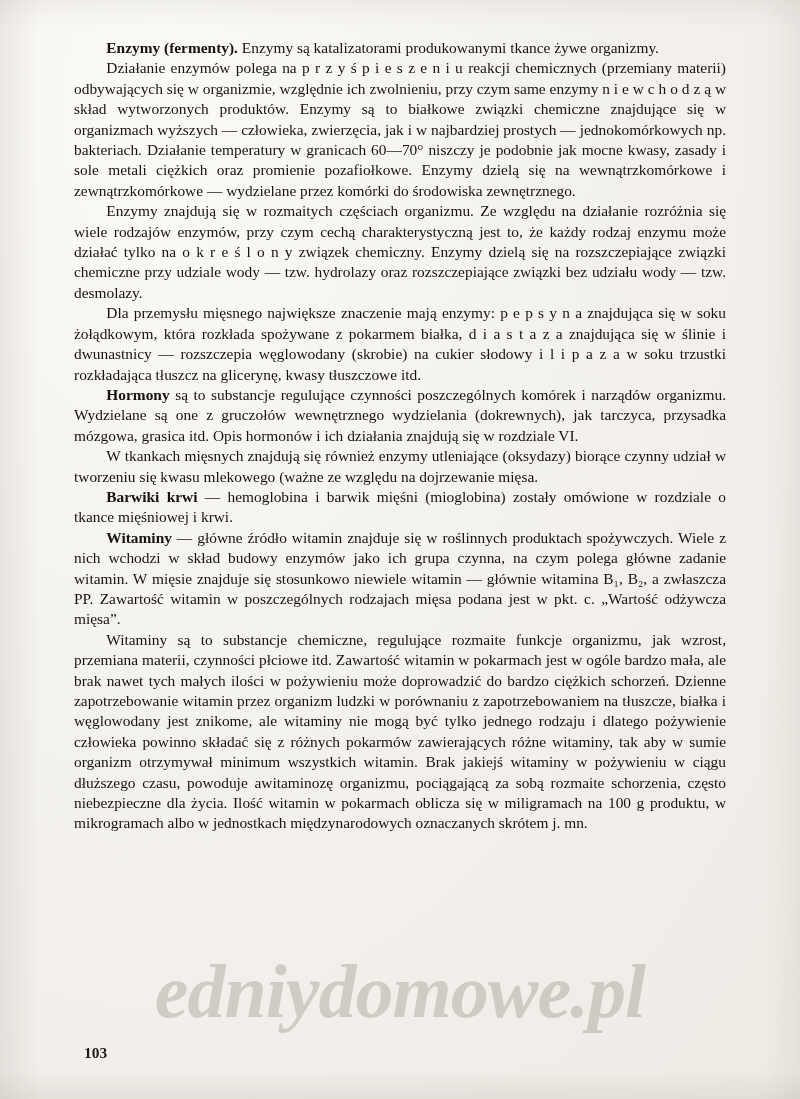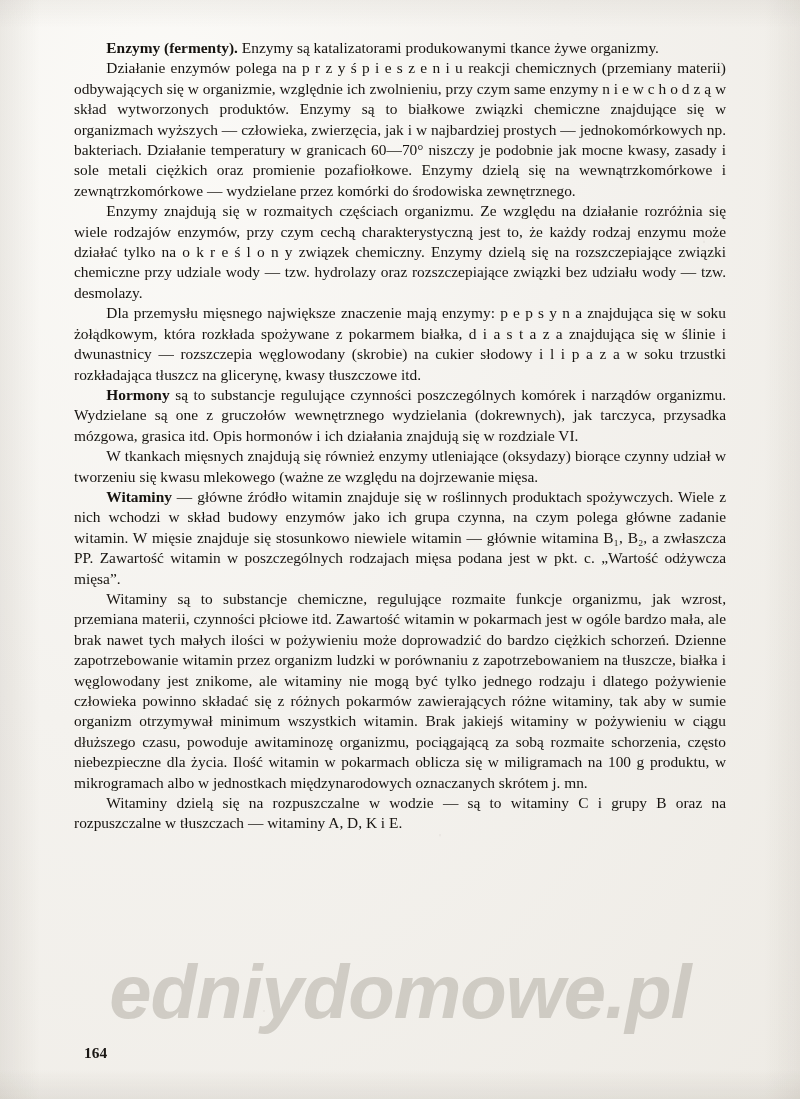--- a/index.html
+++ b/index.html
@@ -31,21 +31,21 @@
       linear-gradient(180deg, rgba(120,110,95,0.07) 0px, rgba(255,255,255,0) 28px),
       linear-gradient(0deg, rgba(120,110,95,0.10) 0px, rgba(255,255,255,0) 30px);
     mix-blend-mode: multiply;
   }
   .watermark {
     position: absolute;
     left: 0;
     right: 0;
     top: 948px;
     text-align: center;
-    font-family: Liberation Sans, sans-serif;
+    font-family: Liberation Serif, serif;
     font-weight: bold;
     font-style: italic;
     font-size: 76px;
     letter-spacing: -1px;
     color: rgba(130,122,110,0.30);
     white-space: nowrap;
     pointer-events: none;
     user-select: none;
   }
   .text-col {
@@ -97,19 +97,19 @@
 
   <div class="watermark">edniydomowe.pl</div>
 
   <div class="text-col">
     <p><b>Enzymy (fermenty).</b><span> Enzymy są katalizatorami produkowanymi tkance żywe organizmy.</span></p>
     <p><span>Działanie enzymów polega na p r z y ś p i e s z e n i u reakcji chemicznych (przemiany materii) odbywających się w organizmie, względnie ich zwolnieniu, przy czym same enzymy n i e  w c h o d z ą w skład wytworzonych produktów. Enzymy są to białkowe związki chemiczne znajdujące się w organizmach wyższych — człowieka, zwierzęcia, jak i w najbardziej prostych — jednokomórkowych np. bakteriach. Działanie temperatury w granicach 60—70° niszczy je podobnie jak mocne kwasy, zasady i sole metali ciężkich oraz promienie pozafiołkowe. Enzymy dzielą się na wewnątrzkomórkowe i zewnątrzkomórkowe — wydzielane przez komórki do środowiska zewnętrznego.</span></p>
     <p><span>Enzymy znajdują się w rozmaitych częściach organizmu. Ze względu na działanie rozróżnia się wiele rodzajów enzymów, przy czym cechą charakterystyczną jest to, że każdy rodzaj enzymu może działać tylko na o k r e ś l o n y związek chemiczny. Enzymy dzielą się na rozszczepiające związki chemiczne przy udziale wody — tzw. hydrolazy oraz rozszczepiające związki bez udziału wody — tzw. desmolazy.</span></p>
     <p><span>Dla przemysłu mięsnego największe znaczenie mają enzymy: p e p s y n a znajdująca się w soku żołądkowym, która rozkłada spożywane z pokarmem białka, d i a s t a z a znajdująca się w ślinie i dwunastnicy — rozszczepia węglowodany (skrobie) na cukier słodowy i l i p a z a w soku trzustki rozkładająca tłuszcz na glicerynę, kwasy tłuszczowe itd.</span></p>
     <p><b>Hormony</b><span> są to substancje regulujące czynności poszczególnych komórek i narządów organizmu. Wydzielane są one z gruczołów wewnętrznego wydzielania (dokrewnych), jak tarczyca, przysadka mózgowa, grasica itd. Opis hormonów i ich działania znajdują się w rozdziale VI.</span></p>
     <p><span>W tkankach mięsnych znajdują się również enzymy utleniające (oksydazy) biorące czynny udział w tworzeniu się kwasu mlekowego (ważne ze względu na dojrzewanie mięsa.</span></p>
+    <p><b>Barwiki krwi</b><span> — hemoglobina i barwik mięśni (mioglobina) zostały omówione w rozdziale o tkance mięśniowej i krwi.</span></p>
     <p><b>Witaminy</b><span> — główne źródło witamin znajduje się w roślinnych produktach spożywczych. Wiele z nich wchodzi w skład budowy enzymów jako ich grupa czynna, na czym polega główne zadanie witamin. W mięsie znajduje się stosunkowo niewiele witamin — głównie witamina B₁, B₂, a zwłaszcza PP. Zawartość witamin w poszczególnych rodzajach mięsa podana jest w pkt. c. „Wartość odżywcza mięsa”.</span></p>
     <p><span>Witaminy są to substancje chemiczne, regulujące rozmaite funkcje organizmu, jak wzrost, przemiana materii, czynności płciowe itd. Zawartość witamin w pokarmach jest w ogóle bardzo mała, ale brak nawet tych małych ilości w pożywieniu może doprowadzić do bardzo ciężkich schorzeń. Dzienne zapotrzebowanie witamin przez organizm ludzki w porównaniu z zapotrzebowaniem na tłuszcze, białka i węglowodany jest znikome, ale witaminy nie mogą być tylko jednego rodzaju i dlatego pożywienie człowieka powinno składać się z różnych pokarmów zawierających różne witaminy, tak aby w sumie organizm otrzymywał minimum wszystkich witamin. Brak jakiejś witaminy w pożywieniu w ciągu dłuższego czasu, powoduje awitaminozę organizmu, pociągającą za sobą rozmaite schorzenia, często niebezpieczne dla życia. Ilość witamin w pokarmach oblicza się w miligramach na 100 g produktu, w mikrogramach albo w jednostkach międzynarodowych oznaczanych skrótem j. mn.</span></p>
-    <p><span>Witaminy dzielą się na rozpuszczalne w wodzie — są to witaminy C i grupy B oraz na rozpuszczalne w tłuszczach — witaminy A, D, K i E.</span></p>
   </div>
 
-  <div class="folio">164</div>
+  <div class="folio">103</div>
 </div>
 
 </body></html>

